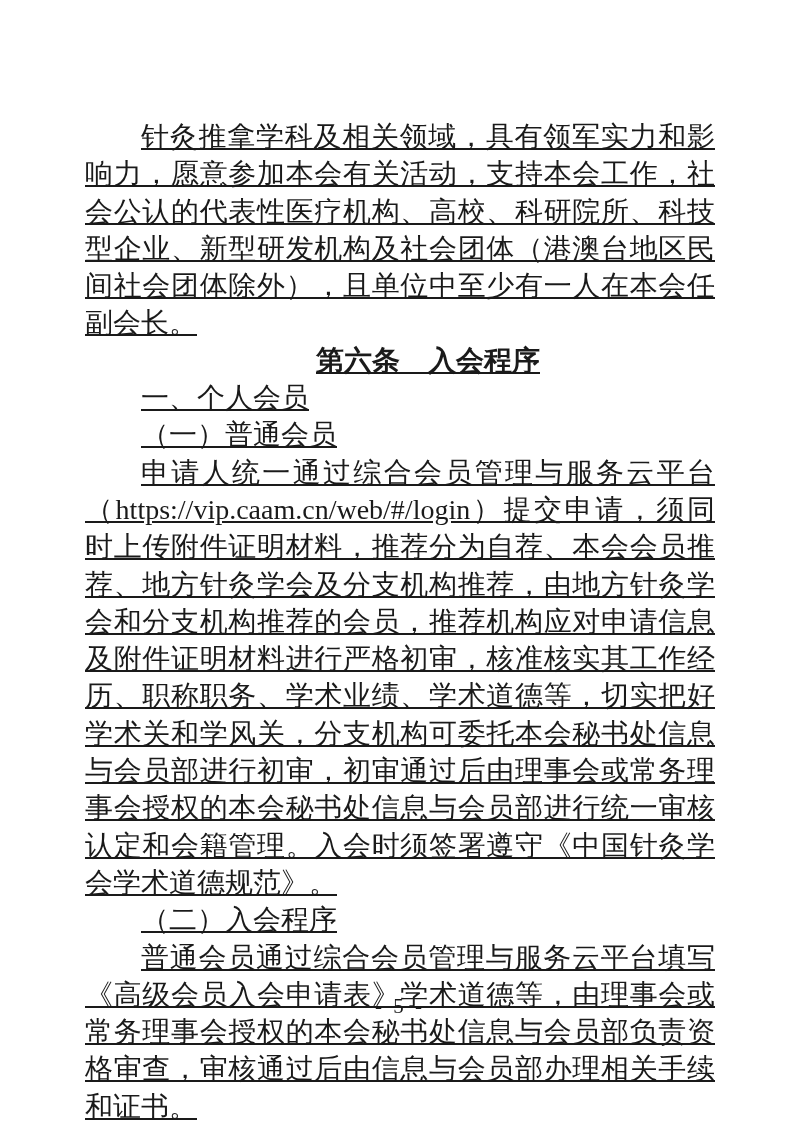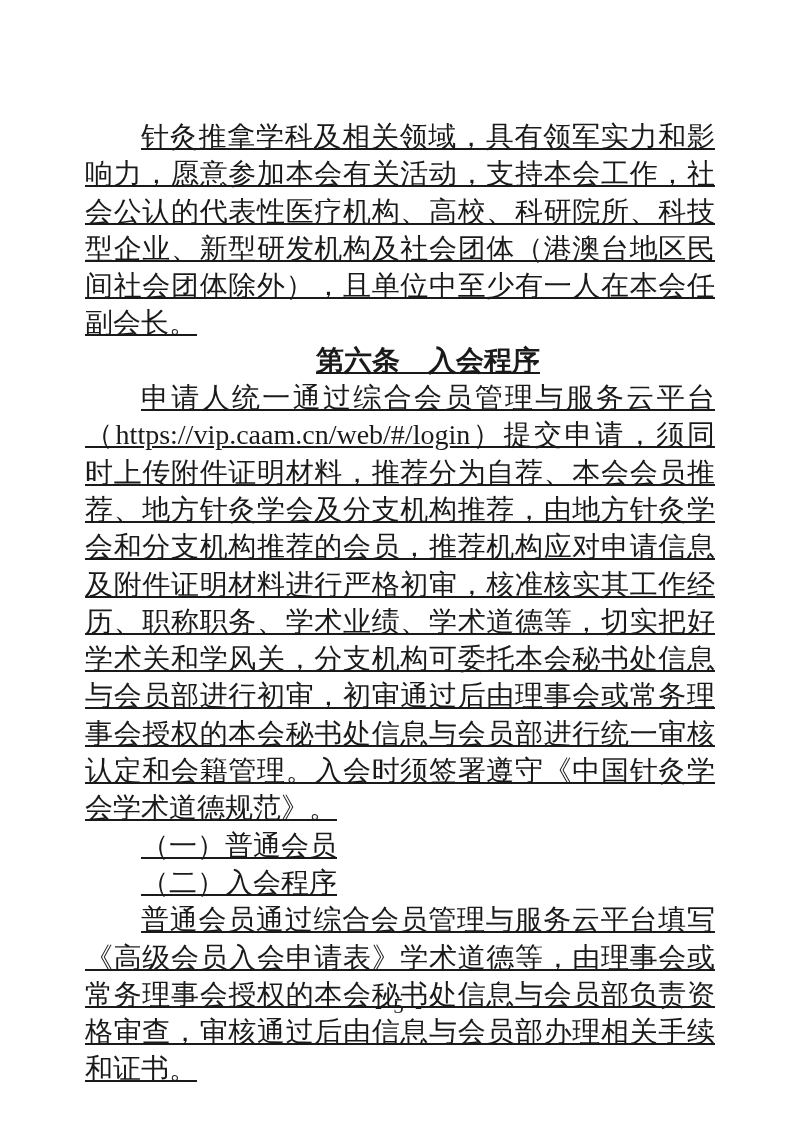--- a/index.html
+++ b/index.html
@@ -54,19 +54,20 @@
     color: #1a1a1a;
   }
 </style>
 </head>
 <body>
 
 <div class="page">
   <div class="content">
     <p class="para body">针灸推拿学科及相关领域，具有领军实力和影响力，愿意参加本会有关活动，支持本会工作，社会公认的代表性医疗机构、高校、科研院所、科技型企业、新型研发机构及社会团体（港澳台地区民间社会团体除外），且单位中至少有一人在本会任副会长。</p>
     <p class="para heading">第六条　入会程序</p>
+    <p class="para sub">一、个人会员</p>
+    <p class="para sub">（一）普通会员</p>
     <p class="para body">申请人统一通过综合会员管理与服务云平台（https://vip.caam.cn/web/#/login）提交申请，须同时上传附件证明材料，推荐分为自荐、本会会员推荐、地方针灸学会及分支机构推荐，由地方针灸学会和分支机构推荐的会员，推荐机构应对申请信息及附件证明材料进行严格初审，核准核实其工作经历、职称职务、学术业绩、学术道德等，切实把好学术关和学风关，分支机构可委托本会秘书处信息与会员部进行初审，初审通过后由理事会或常务理事会授权的本会秘书处信息与会员部进行统一审核认定和会籍管理。入会时须签署遵守《中国针灸学会学术道德规范》。</p>
-    <p class="para sub">（一）普通会员</p>
     <p class="para sub">（二）入会程序</p>
     <p class="para body">普通会员通过综合会员管理与服务云平台填写《高级会员入会申请表》学术道德等，由理事会或常务理事会授权的本会秘书处信息与会员部负责资格审查，审核通过后由信息与会员部办理相关手续和证书。</p>
   </div>
   <div class="page-number">- 5 -</div>
 </div>
 
 </body></html>

